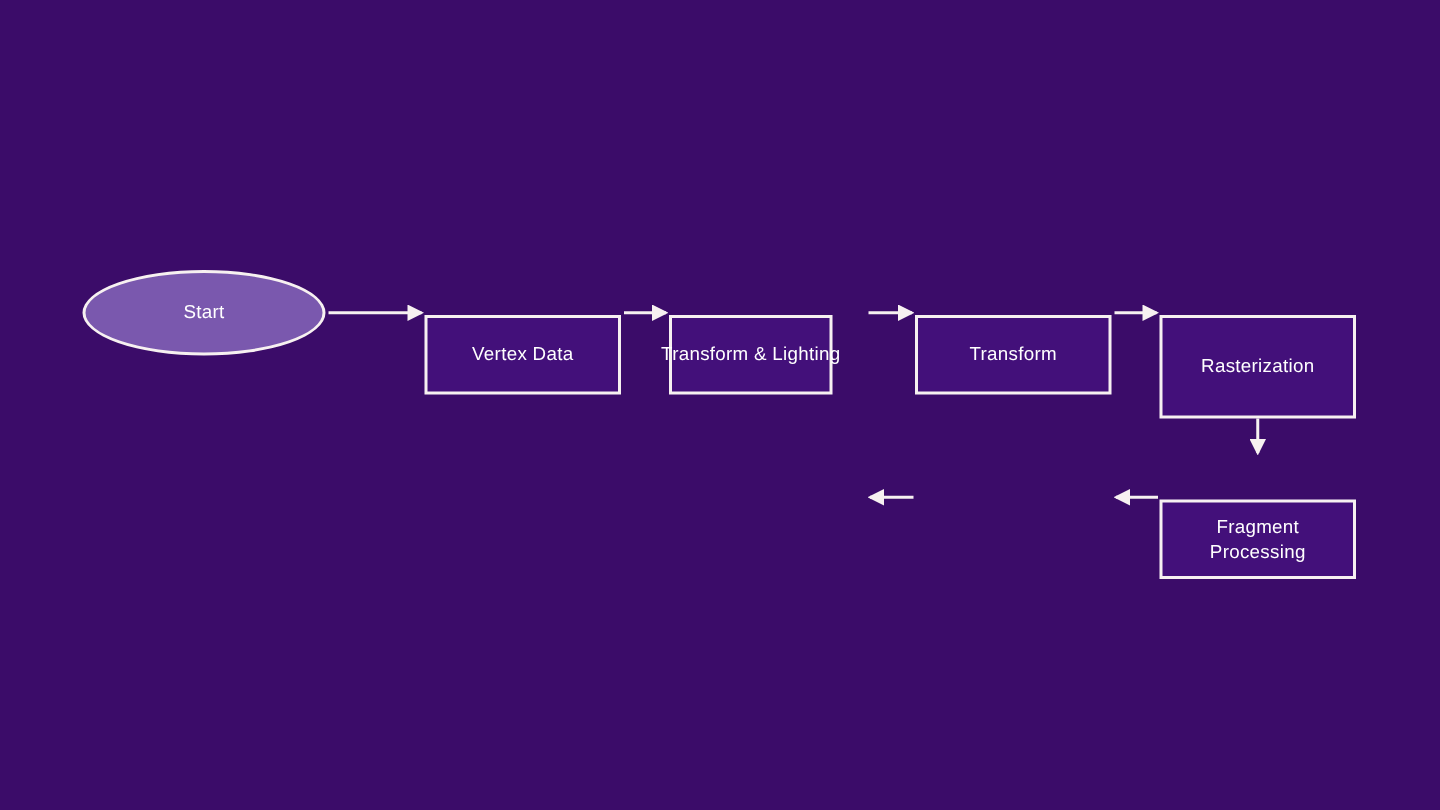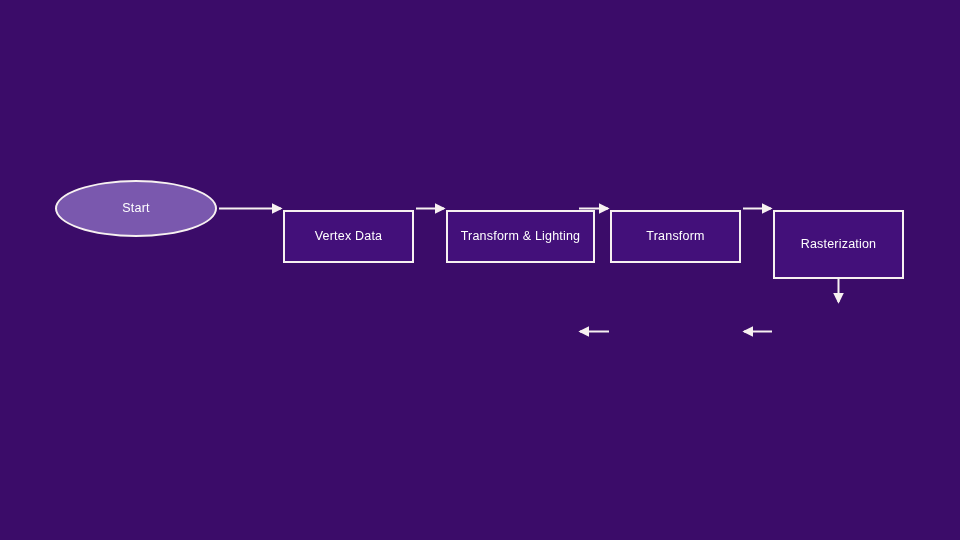--- a/index.html
+++ b/index.html
@@ -68,28 +68,31 @@
   </svg>
 
   <div class="node ellipse" style="left:55px; top:180px; width:162px; height:57px;">
     <span class="label">Start</span>
   </div>
 
   <div class="node rect nowrap" style="left:283px; top:182px; width:131px; height:53px;">
     <span class="label">Vertex Data</span>
   </div>
 
-  <div class="node rect nowrap" style="left:446px; top:182px; width:149px; height:53px;">
+  <div class="node rect nowrap" style="left:446px; top:182px; width:109px; height:53px;">
     <span class="label">Transform &amp; Lighting</span>
   </div>
 
   <div class="node rect nowrap" style="left:610px; top:182px; width:131px; height:53px;">
     <span class="label">Transform</span>
   </div>
 
   <div class="node rect nowrap" style="left:773px; top:182px; width:131px; height:69px;">
     <span class="label">Rasterization</span>
   </div>
 
+  <div class="node rect wrap" style="left:773px; top:305px; width:131px; height:53px;">
+    <span class="label">Fragment Processing</span>
+  </div>
 
 
 
 </div>
 
 </body></html>

